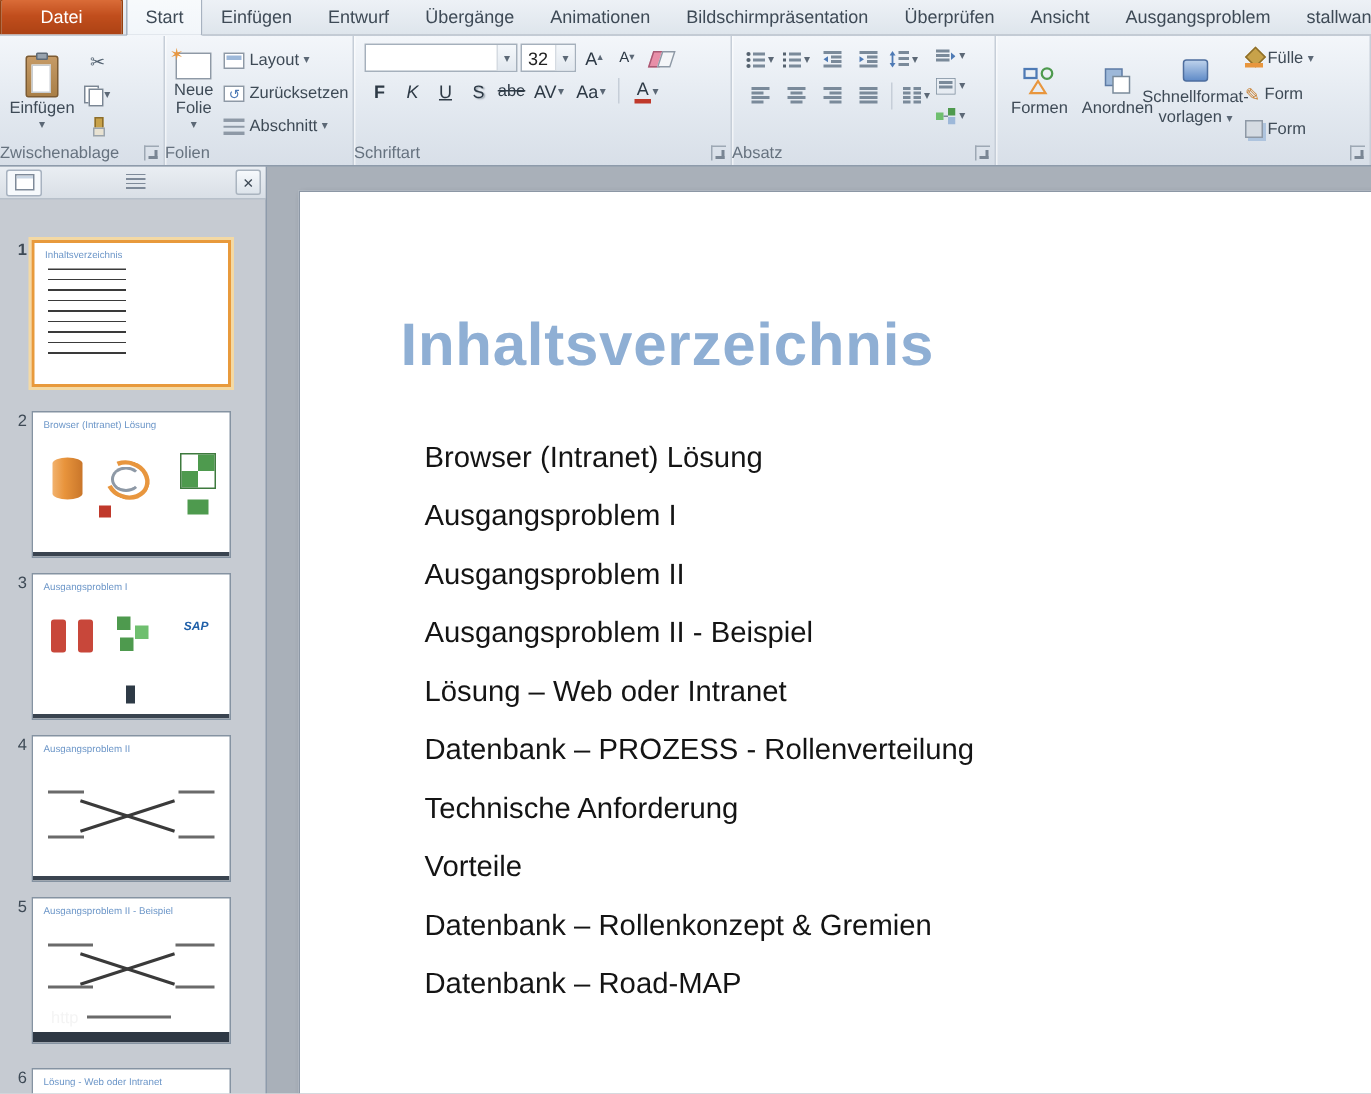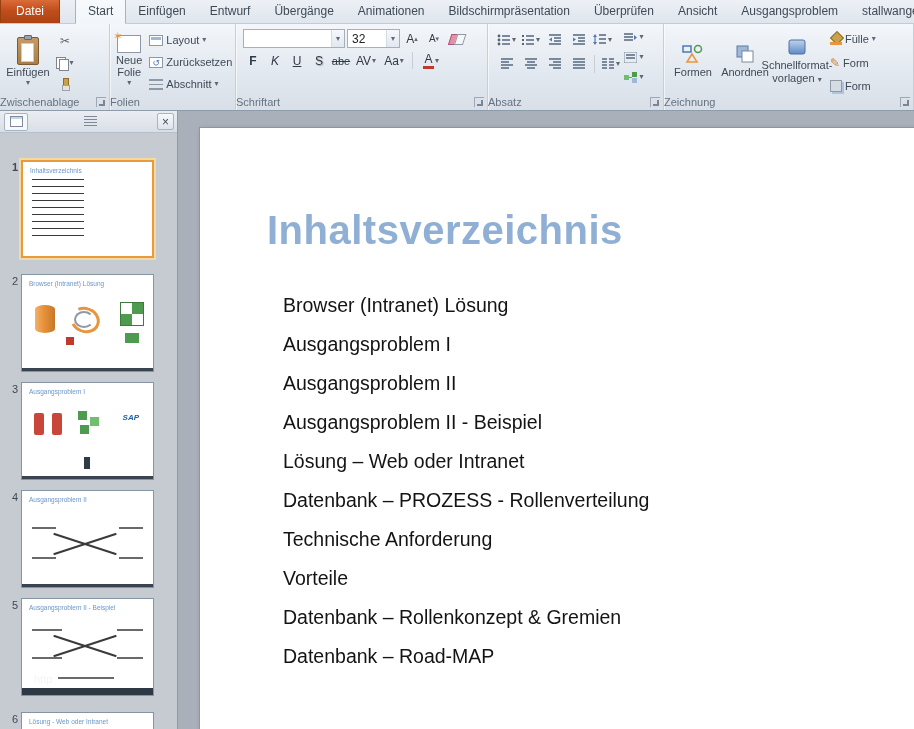--- a/index.html
+++ b/index.html
@@ -3,21 +3,21 @@
 <meta charset="utf-8">
 <style>
   *{margin:0;padding:0;box-sizing:border-box;-webkit-font-smoothing:antialiased}
   html,body{width:914px;height:729px;overflow:hidden}
   body{font-family:"Liberation Sans",sans-serif;background:#A9B0B9;position:relative;font-size:12px;color:#333}
   .app{position:absolute;inset:0;width:914px;height:729px}
 
   
   .tabrow{position:absolute;top:0;left:0;width:914px;height:24px;background:linear-gradient(#EDF1F6,#DEE5EC);border-bottom:1px solid #C3CBD5;display:flex;align-items:flex-end;z-index:5}
   .tab{font-size:12px;color:#3E4A56;padding:22px 12px 5px;white-space:nowrap;cursor:default}
-  .tab.file{background:linear-gradient(#DA6C38,#C14E1D 45%,#AC4214);color:#fff;border:1px solid #96400F;border-bottom:none;border-radius:2px 2px 0 0;padding:4px 15px 5px;margin-right:15px}
+  .tab.file{background:linear-gradient(#DA6C38,#C14E1D 45%,#AC4214);color:#fff;border:1px solid #96400F;border-bottom:none;border-radius:2px 2px 0 0;padding:4px 26px 5px;margin-right:2px}
   .tab.active{background:linear-gradient(#FBFDFE,#F2F6FA);border:1px solid #A7B2C0;border-bottom:1px solid #F3F6FA;border-radius:2px 2px 0 0;margin-bottom:-1px;z-index:6}
 
   
   .ribbon{position:absolute;top:24px;left:0;width:914px;height:87px;background:linear-gradient(#F3F6FA,#E3E9F0 55%,#D8DFE8);border-bottom:1px solid #8E9BAB;display:flex;z-index:4}
   .rgroup{position:relative;height:100%;border-right:1px solid #C6CED8;box-shadow:1px 0 0 rgba(255,255,255,.6);padding:3px 3px 16px}
   .glabel{position:absolute;bottom:2px;left:0;right:0;font-size:11px;color:#66727F;pointer-events:none}
   .launcher{position:absolute;right:3px;bottom:3px;width:10px;height:10px;border:1px solid #9DA8B4;border-right:none;border-bottom:none;cursor:pointer}
   .launcher::after{content:"";position:absolute;right:1px;bottom:1px;width:4px;height:4px;border-right:2px solid #7A8694;border-bottom:2px solid #7A8694}
   button{background:transparent;border:1px solid transparent;border-radius:2px;font-family:inherit;font-size:11px;color:#3E4A56;cursor:pointer;display:flex;align-items:center;justify-content:center}
   .caret{font-size:8px;color:#5C6876;line-height:1}
@@ -48,21 +48,21 @@
   .ic-layout{width:14px;height:11px;background:#fff;border:1px solid #8E99A6;position:relative}
   .ic-layout::before{content:"";position:absolute;left:1px;top:1px;right:1px;height:3px;background:#9DB8D9}
   .ic-reset{width:14px;height:11px;background:#fff;border:1px solid #8E99A6;text-align:center;font-size:9px;line-height:10px;color:#4E7AB5}
   .ic-section{width:14px;height:11px;border:1px solid transparent;background:repeating-linear-gradient(to bottom,#8E99A6 0 1px,transparent 1px 4px)}
 
   
   .g-font{width:252px;display:flex;flex-direction:column;gap:3px;padding-top:5px}
   .frow{display:flex;align-items:center;gap:2px;padding-left:4px}
   .combo{background:#fff;border:1px solid #A5B0BC;height:19px;display:flex;align-items:center;justify-content:space-between;padding-left:4px;font-size:12px;color:#222}
   .combo .arrowbox{width:13px;height:100%;display:flex;align-items:center;justify-content:center;border-left:1px solid #D5DBE2;background:linear-gradient(#F5F8FB,#E2E8EF)}
-  .c-name{width:102px}.c-size{width:53px}
+  .c-name{width:102px}.c-size{width:37px}
   .fmtbtn{width:20px;height:19px;font-size:12px;color:#2E3A46}
   .b{font-weight:bold}.k{font-style:italic}.u{text-decoration:underline}
   .s{text-shadow:1px 1px 1px #9AA4AE}
   .abe{text-decoration:line-through;font-size:11px}
   .wide{width:26px;gap:1px}
   .ic-eraser{width:13px;height:9px;position:relative;transform:skewX(-18deg)}
   .ic-eraser::before{content:"";position:absolute;left:0;top:0;width:6px;height:9px;background:#E88FA8;border:1px solid #A85A74}
   .ic-eraser::after{content:"";position:absolute;left:6px;top:0;width:7px;height:9px;background:#F4F6F8;border:1px solid #8E99A6}
   .colorstack{display:flex;flex-direction:column;align-items:center;line-height:1}
   .colorbar{width:11px;height:3px;background:#C0392B;margin-top:1px}
@@ -432,21 +432,20 @@
           </button>
         <button class="fillbtn">
             <span class="ic" style="color:#C87F2E">✎</span>
             <span>Form</span>
           </button>
         <button class="fillbtn">
             <span class="ic-fx"></span>
             <span>Form</span>
           </button>
       </div>
-      <div class="glabel">Zeichnung</div>
       <div class="launcher"></div>
     </div>
   </div>
 
   <div class="pane">
     <div class="pane-header">
       <div class="ptab active">
           <span class="ic-slidetab"></span>
         </div>
       <div class="ptab ptab2">

